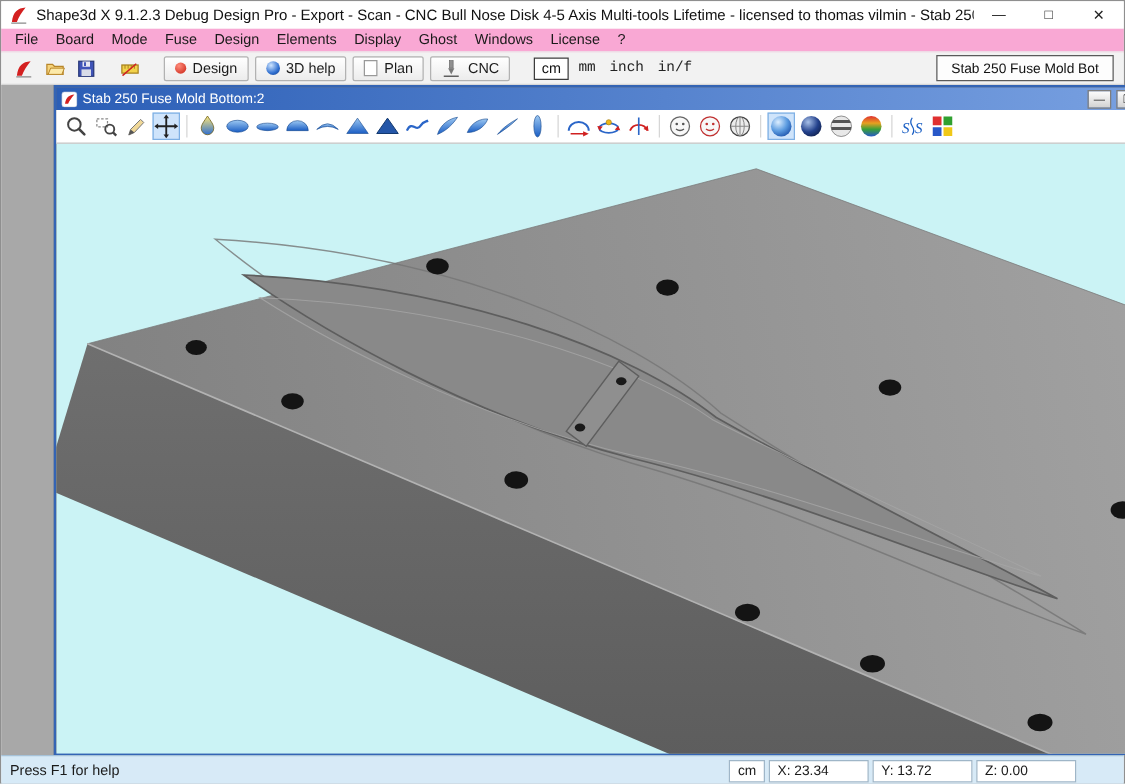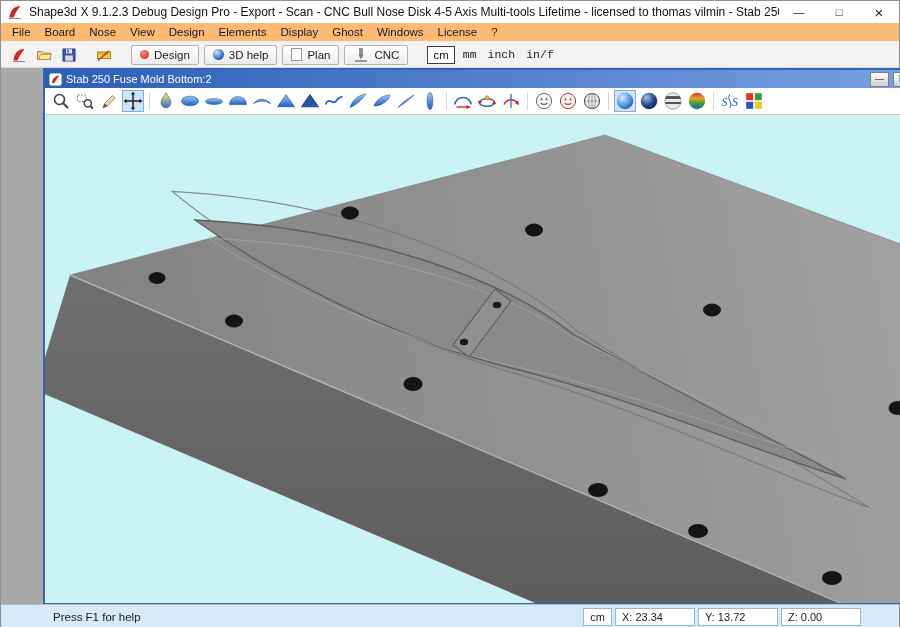--- a/index.html
+++ b/index.html
@@ -6,21 +6,21 @@
   body{width:900px;height:627px;overflow:hidden;font-family:"Liberation Sans",sans-serif;background:#f0f0f0;}
   .app{width:898px;height:625px;border:1px solid #8f8f8f;display:flex;flex-direction:column;background:#f0f0f0;}
 
   
   .titlebar{height:22px;background:#ffffff;display:flex;align-items:center;padding-left:6px;flex:0 0 auto;}
   .titlebar .title{font-size:12px;color:#111;margin-left:6px;white-space:nowrap;overflow:hidden;flex:1;}
   .win-btn{width:40px;height:22px;display:flex;align-items:center;justify-content:center;font-size:11px;color:#222;cursor:default;}
   .win-btn.close{font-size:15px;}
 
   
-  .menubar{height:18px;background:#fdba74;border-bottom:1px solid #ececec;display:flex;align-items:center;padding-left:4px;flex:0 0 auto;}
+  .menubar{height:18px;background:#f9a8d4;border-bottom:1px solid #ececec;display:flex;align-items:center;padding-left:4px;flex:0 0 auto;}
   .menu-item{font-size:11.5px;color:#1a1a1a;padding:2px 7px;cursor:default;}
 
   
   .toolbar{height:25px;background:#f2f2f2;border-bottom:1px solid #d8d8d8;display:flex;align-items:center;padding:0 8px;gap:5px;flex:0 0 auto;}
   .tb-icon{width:20px;height:20px;display:flex;align-items:center;justify-content:center;}
   .tb-btn{display:flex;align-items:center;gap:5px;border:1px solid #b2b2b2;background:linear-gradient(#ffffff,#ececec);height:20px;padding:0 8px;font-size:11.5px;color:#1c1c1c;border-radius:2px;white-space:nowrap;}
   .dot-red{width:9px;height:9px;border-radius:50%;background:radial-gradient(circle at 35% 30%,#ff8d7c,#c81e10);display:inline-block;}
   .sphere-blue{width:11px;height:11px;border-radius:50%;background:radial-gradient(circle at 35% 30%,#cfe6ff,#2f6fd0 60%,#14397e);display:inline-block;}
   .page-white{width:9px;height:11px;background:#fff;border:1px solid #999;display:inline-block;}
   .unit-box{border:1px solid #3c3c3c;background:#fff;height:16px;padding:0 5px;font-size:11.5px;display:flex;align-items:center;margin-left:14px;color:#111;}
@@ -41,21 +41,21 @@
   .tool{width:22px;height:22px;display:flex;align-items:center;justify-content:center;border:1px solid transparent;margin:0 1px;box-sizing:border-box;}
   .tool.sel{background:#cfe4fb;border-color:#7fb0e4;}
   .sep{width:1px;height:18px;background:#d6d6d6;margin:0 4px;}
 
   
   .viewport{height:488px;flex:0 0 auto;}
   .viewport svg{display:block;}
 
   
   .statusbar{height:24px;border-top:1px solid #a6c2d8;background:#d7eaf7;display:flex;align-items:center;padding:0 7px;font-size:11.5px;color:#1a1a1a;gap:3px;flex:0 0 auto;}
-  .status-help{flex:1;margin-left:45px;}
+  .status-help{flex:1;}
   .status-box{background:#fff;border:1px solid #9fb6c8;height:16px;display:flex;align-items:center;padding:0 6px;font-size:11px;white-space:nowrap;}
   .status-box.coord{min-width:66px;}
   .status-end{width:28px;}
 </style>
 </head>
 <body>
 
 <svg width="0" height="0" style="position:absolute">
   <defs>
     <linearGradient id="gBlue" x1="0" y1="0" x2="0" y2="1">
@@ -114,22 +114,22 @@
     </svg>
     <span class="title">Shape3d X 9.1.2.3 Debug Design Pro - Export - Scan - CNC Bull Nose Disk 4-5 Axis Multi-tools Lifetime - licensed to thomas vilmin - Stab 250 Fuse Mold Bottom</span>
     <span class="win-btn">—</span>
     <span class="win-btn">□</span>
     <span class="win-btn close">×</span>
   </div>
 
   <div class="menubar">
     <span class="menu-item">File</span>
     <span class="menu-item">Board</span>
-    <span class="menu-item">Nose</span>
-    <span class="menu-item">View</span>
+    <span class="menu-item">Mode</span>
+    <span class="menu-item">Fuse</span>
     <span class="menu-item">Design</span>
     <span class="menu-item">Elements</span>
     <span class="menu-item">Display</span>
     <span class="menu-item">Ghost</span>
     <span class="menu-item">Windows</span>
     <span class="menu-item">License</span>
     <span class="menu-item">?</span>
   </div>
 
   <div class="toolbar">
@@ -181,20 +181,21 @@
         </svg>
       <span>CNC</span>
     </button>
 
     <span class="unit-box">cm</span>
     <span class="unit-label">mm</span>
     <span class="unit-label">inch</span>
     <span class="unit-label">in/f</span>
 
     <span class="tb-spacer"></span>
+    <button class="board-btn">Stab 250 Fuse Mold Bot</button>
   </div>
 
   <div class="mdi">
     <div class="child">
 
       <div class="childbar">
         <svg width="13" height="13" viewBox="0 0 13 13">
           <rect x="0.5" y="0.5" width="12" height="12" rx="2" fill="#ffffff" stroke="#c0c8d8" stroke-width="0.5"></rect>
           <path d="M3,10 C3.8,4.5 6.5,3 10.5,2.5 C8,5.5 6.5,7.5 5.5,10 Z" fill="#d42020"></path>
         </svg>

